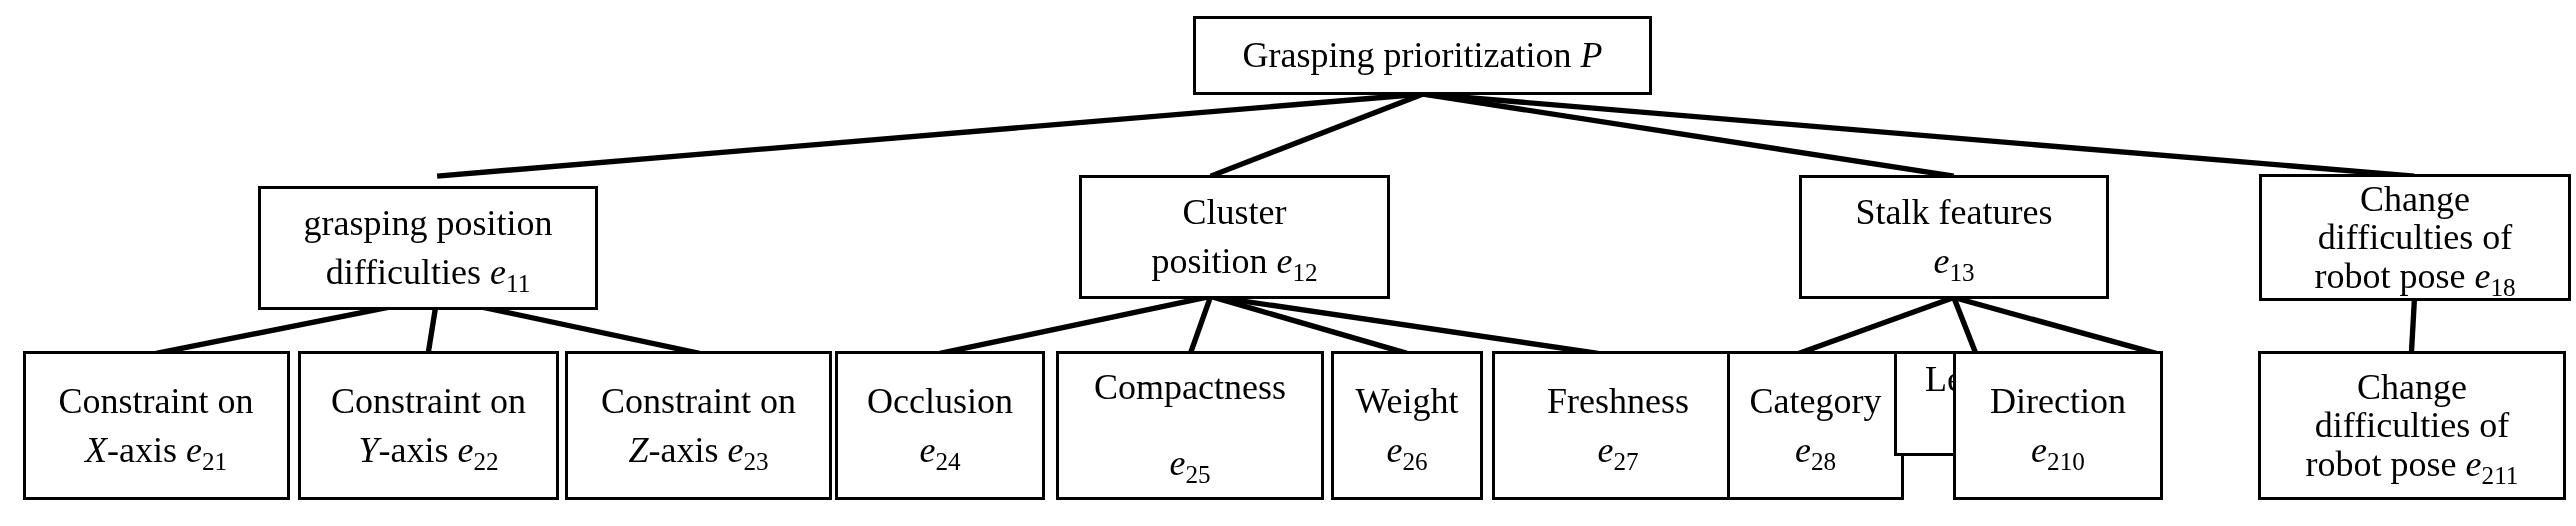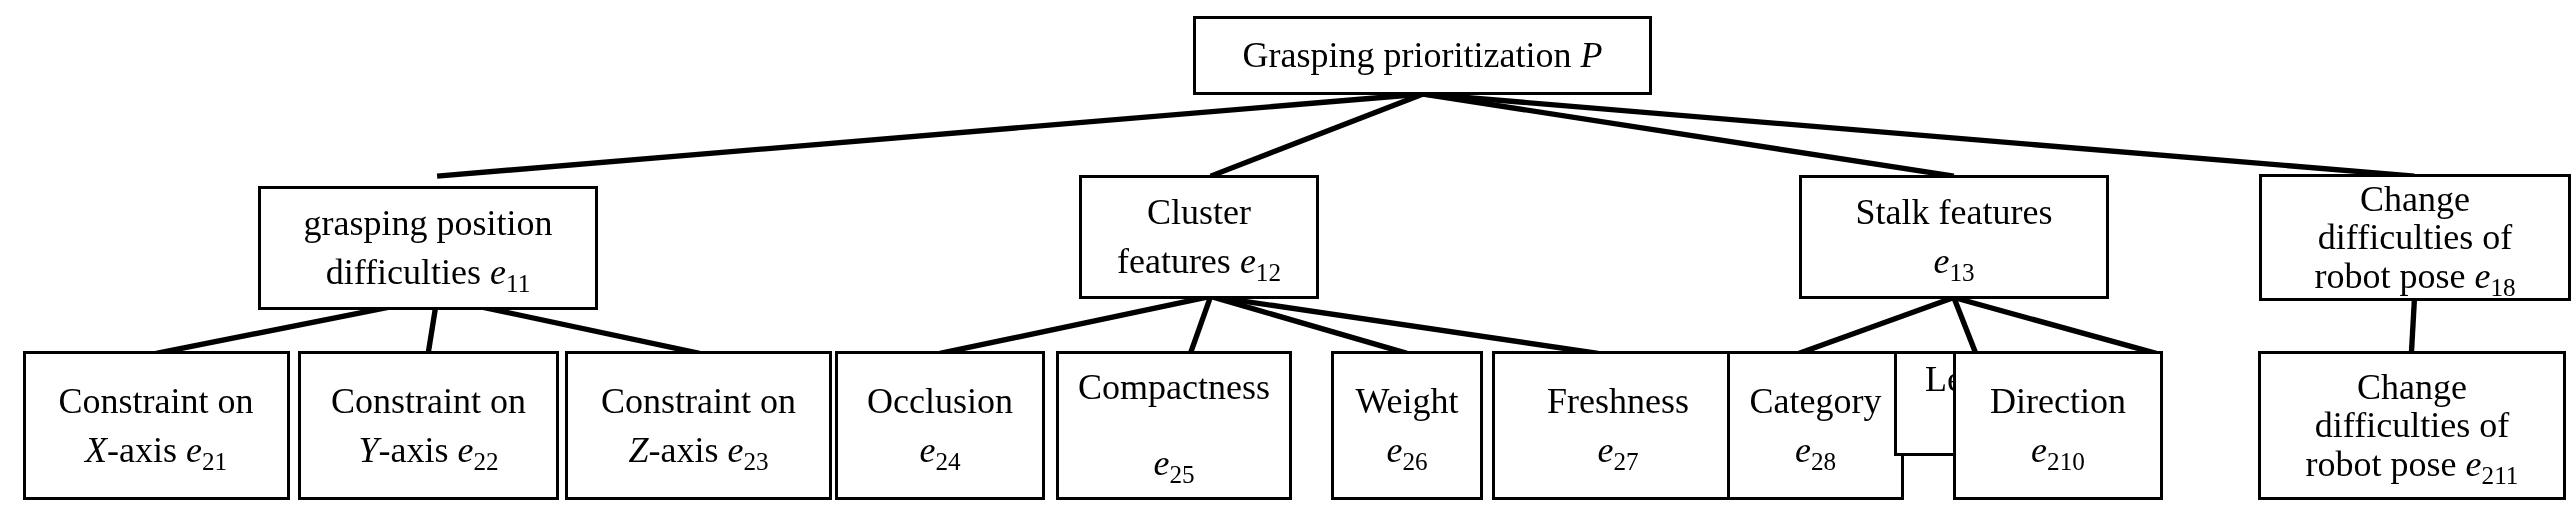--- a/index.html
+++ b/index.html
@@ -54,23 +54,23 @@
   </svg>
 
   <div class="box" style="left:1193px;top:15.5px;width:459px;height:79px;">
       <div class="ln"><span>Grasping prioritization </span><span class="it">P</span></div>
     </div>
 
   <div class="box" style="left:258px;top:186px;width:340px;height:124px;">
       <div class="ln"><span>grasping position</span></div>
       <div class="ln"><span>difficulties </span><span class="it">e</span><sub>11</sub></div>
     </div>
-  <div class="box" style="left:1079px;top:175px;width:240px;height:124px;">
+  <div class="box" style="left:1079px;top:175px;width:311px;height:124px;">
       <div class="ln"><span>Cluster</span></div>
-      <div class="ln"><span>features </span><span class="it">e</span><sub>12</sub></div>
+      <div class="ln"><span>position </span><span class="it">e</span><sub>12</sub></div>
     </div>
   <div class="box" style="left:1799px;top:175px;width:310px;height:124px;">
       <div class="ln"><span>Stalk features</span></div>
       <div class="ln"><span class="it">e</span><sub>13</sub></div>
     </div>
   <div class="box tight" style="left:2259px;top:174px;width:312px;height:127px;">
       <div class="ln"><span>Change</span></div>
       <div class="ln"><span>difficulties of</span></div>
       <div class="ln"><span>robot pose </span><span class="it">e</span><sub>18</sub></div>
     </div>
@@ -84,21 +84,21 @@
       <div class="ln"><span class="it">Y</span><span>-axis </span><span class="it">e</span><sub>22</sub></div>
     </div>
   <div class="box" style="left:565px;top:351px;width:267px;height:149px;">
       <div class="ln"><span>Constraint on</span></div>
       <div class="ln"><span class="it">Z</span><span>-axis </span><span class="it">e</span><sub>23</sub></div>
     </div>
   <div class="box" style="left:835px;top:351px;width:210px;height:149px;">
       <div class="ln"><span>Occlusion</span></div>
       <div class="ln"><span class="it">e</span><sub>24</sub></div>
     </div>
-  <div class="box" style="left:1056px;top:351px;width:236px;height:149px;gap:27px;">
+  <div class="box" style="left:1056px;top:351px;width:268px;height:149px;gap:27px;">
       <div class="ln"><span>Compactness</span></div>
       <div class="ln"><span class="it">e</span><sub>25</sub></div>
     </div>
   <div class="box" style="left:1331px;top:351px;width:152px;height:149px;text-align:right;">
       <div class="ln"><span>Weight</span></div>
       <div class="ln"><span class="it">e</span><sub>26</sub></div>
     </div>
   <div class="box" style="left:1492px;top:351px;width:252px;height:149px;">
       <div class="ln"><span>Freshness</span></div>
       <div class="ln"><span class="it">e</span><sub>27</sub></div>

